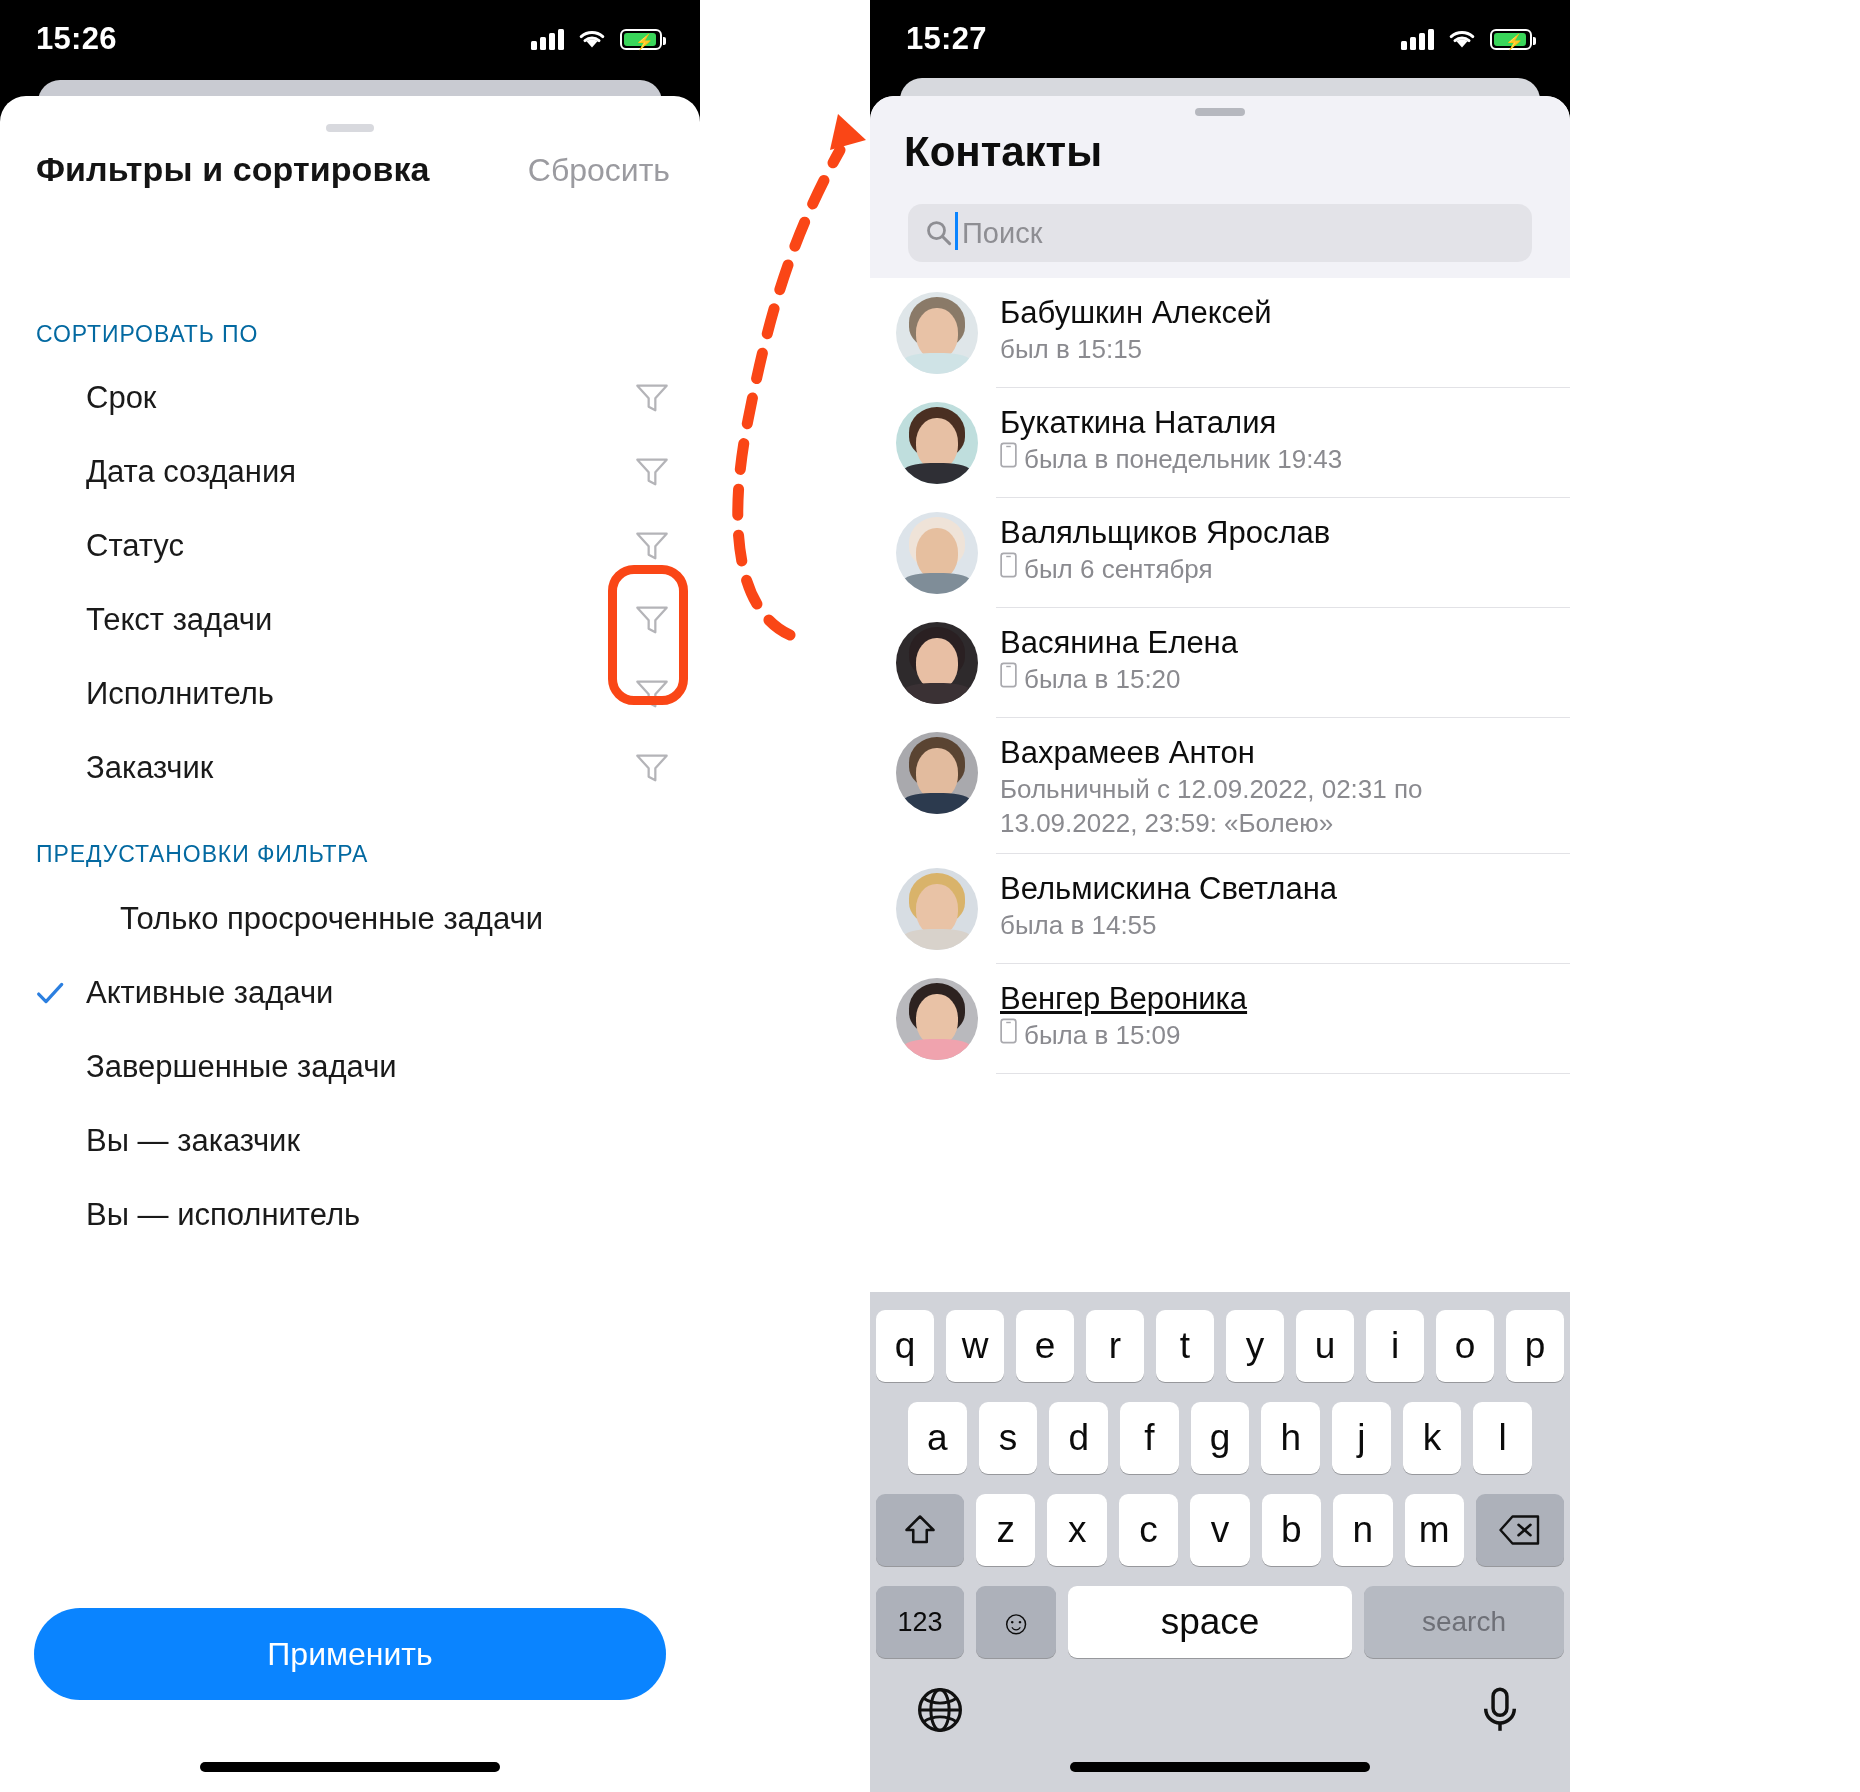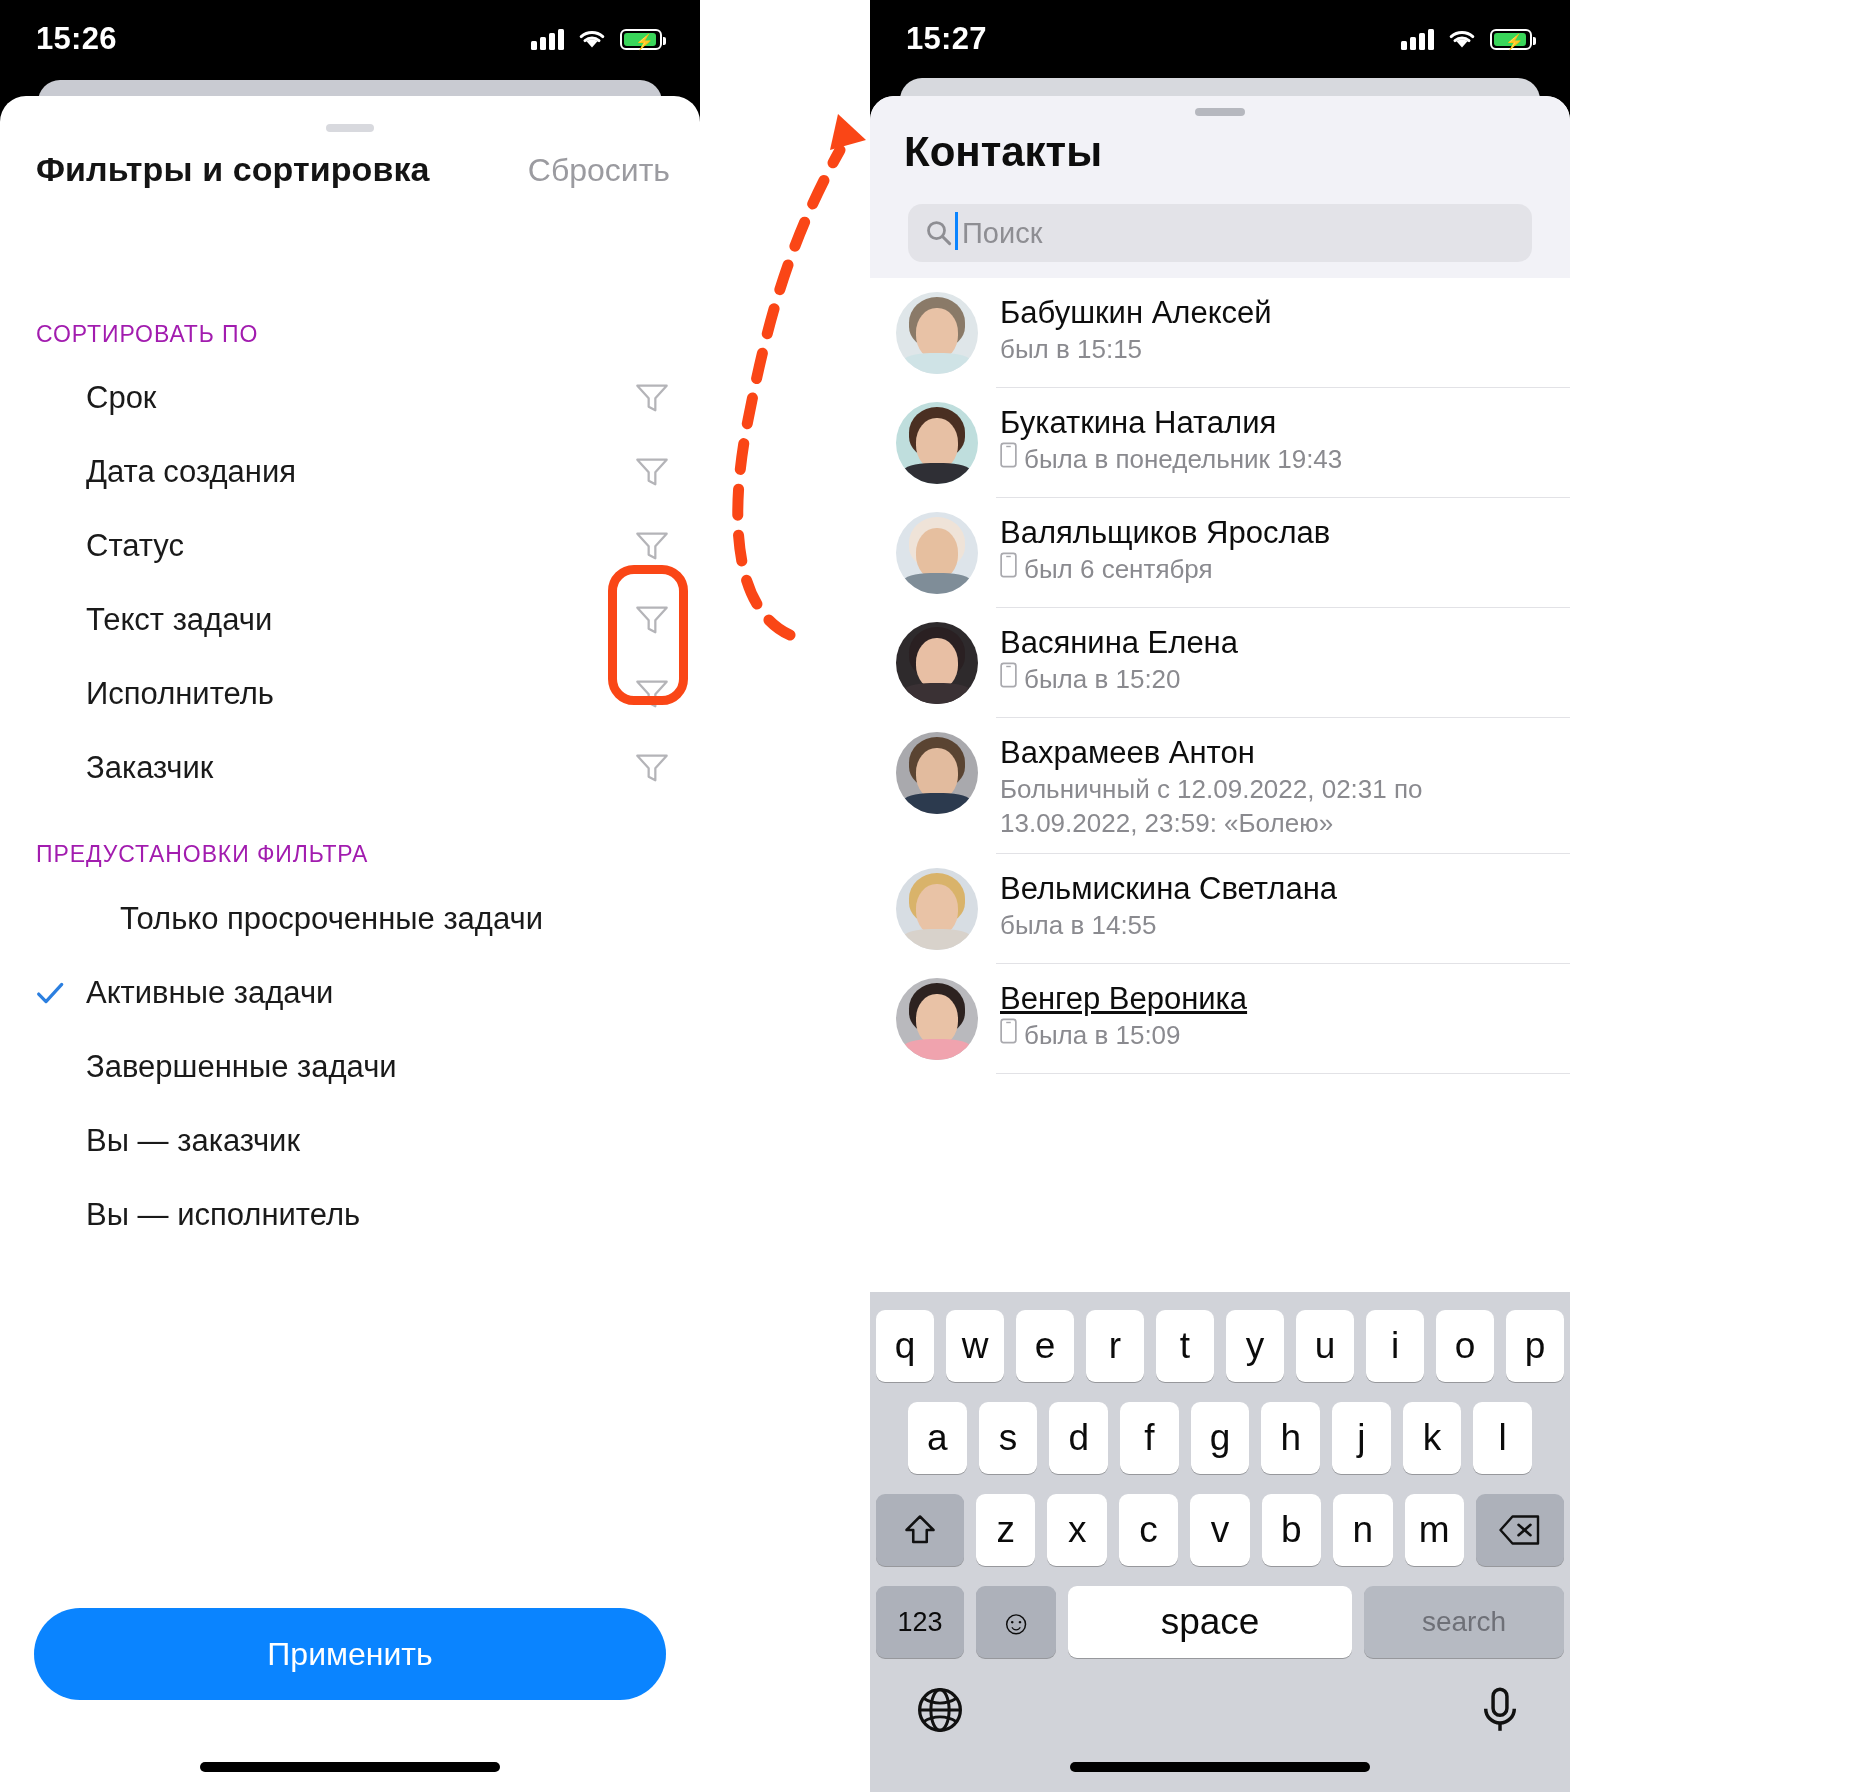--- a/index.html
+++ b/index.html
@@ -49,21 +49,21 @@
              width: 48px; height: 8px; border-radius: 4px; background: #d8d9de; }
 
   .sheet-head {
     position: absolute; top: 54px; left: 36px; right: 30px;
     display: flex; align-items: baseline; justify-content: space-between;
   }
   .sheet-title { font-size: 34px; font-weight: 700; color: #141414; letter-spacing: .1px; }
   .reset-btn { font-size: 32px; color: #9b9ba0; }
 
   .sec-label {
-    position: absolute; left: 36px; font-size: 23px; color: #a21caf;
+    position: absolute; left: 36px; font-size: 23px; color: #0369a1;
     letter-spacing: .9px; text-transform: uppercase;
   }
   #lbl-sort { top: 225px; }
   #lbl-presets { top: 745px; }
 
   .row-list { position: absolute; left: 0; right: 0; }
   .srow {
     position: relative; height: 74px; display: flex; align-items: center;
     padding-left: 86px; padding-right: 28px;
   }

